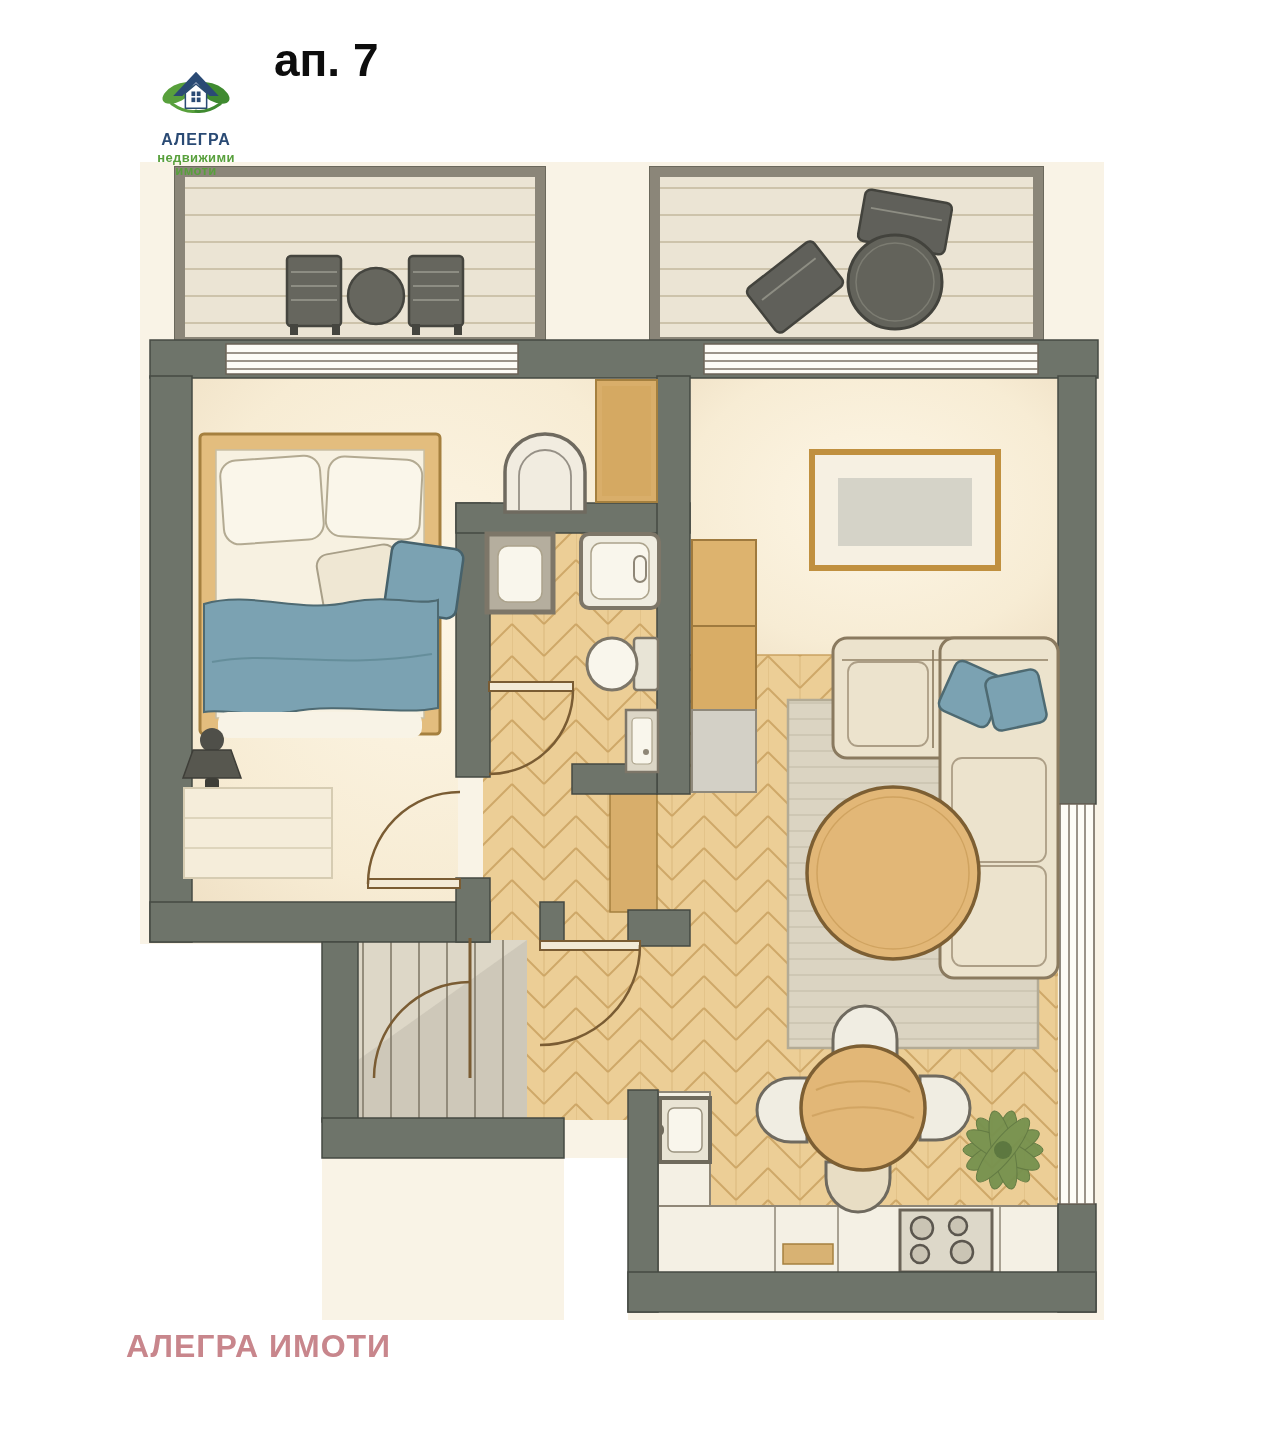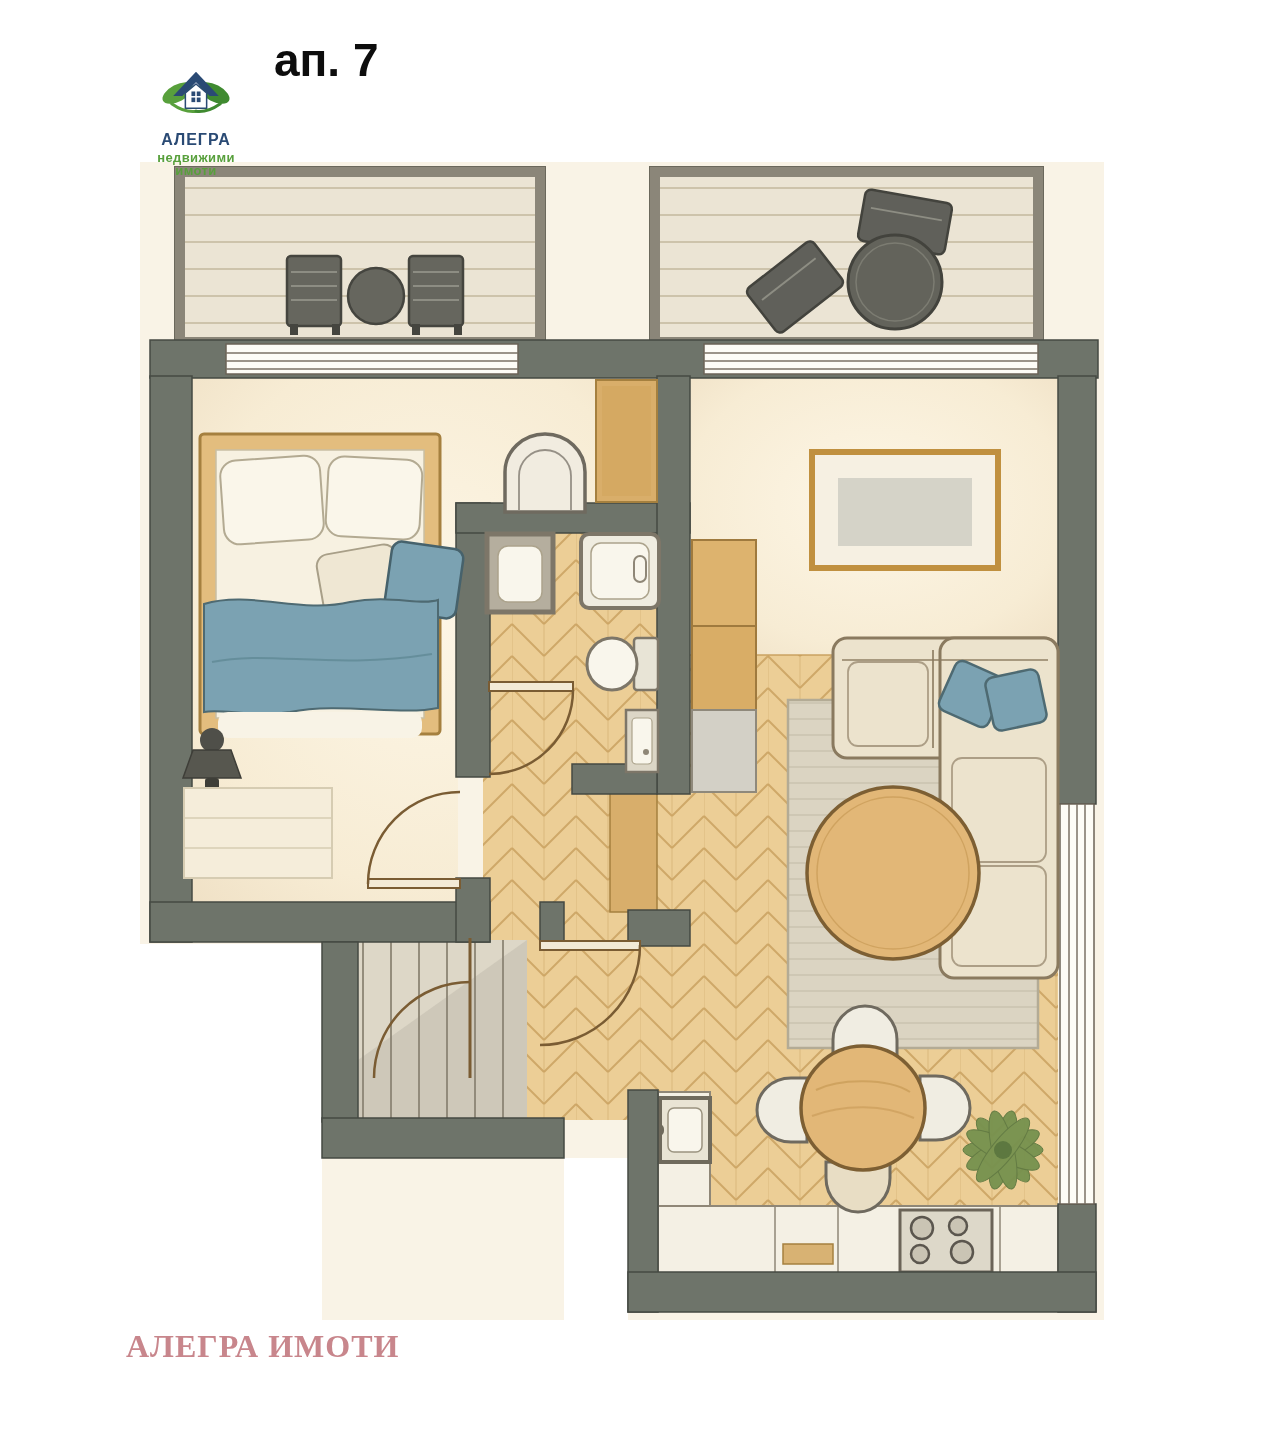--- a/index.html
+++ b/index.html
@@ -6,21 +6,21 @@
   .page{position:relative;width:1264px;height:1454px;background:var(--background,#fff);overflow:hidden;
         font-family:"Liberation Sans","DejaVu Sans",sans-serif;}
   .plan-svg{position:absolute;left:0;top:0;width:1264px;height:1454px;}
   .brand{position:absolute;left:138px;top:70px;width:116px;text-align:center;line-height:1;}
   .brand .logo-icon{display:block;margin:0 auto;}
   .brand .logo-name{font-size:16px;font-weight:bold;color:var(--logo-navy,#2a4a74);letter-spacing:1px;margin-top:16px;}
   .brand .logo-tagline{font-size:13px;font-weight:bold;color:var(--logo-green,#58a03c);margin-top:3px;letter-spacing:.4px;}
   .title-block{position:absolute;left:242px;top:30px;color:var(--title-text,#0d0d0d);}
   .title-line{font-size:46px;font-weight:bold;line-height:60px;white-space:nowrap;margin-left:32px;}
   .watermark{position:absolute;left:126px;top:1328px;font-size:32px;font-weight:bold;
-             color:var(--watermark-text,#c8868c);letter-spacing:1px;white-space:nowrap;font-family:Liberation Serif, serif;}
+             color:var(--watermark-text,#c8868c);letter-spacing:1px;white-space:nowrap;}
 </style>
 </head>
 <body>
 
 <div class="page">
 
   <svg class="plan-svg" viewBox="0 0 1264 1454">
     <defs>
       <pattern id="hb" patternUnits="userSpaceOnUse" width="64" height="64">
         <rect width="64" height="64" fill="var(--wood-floor)"></rect>

